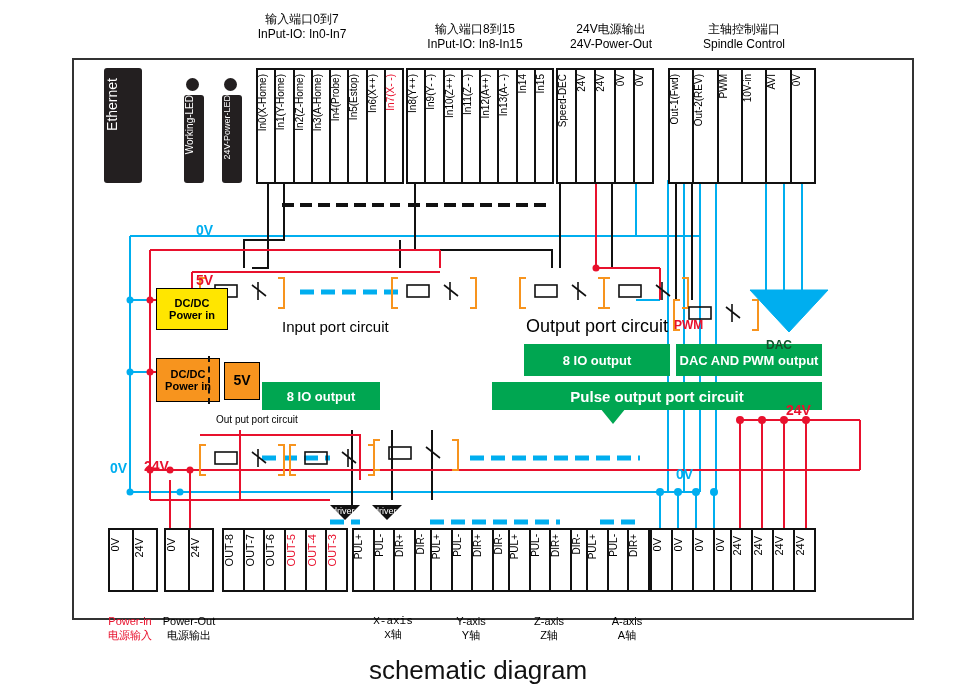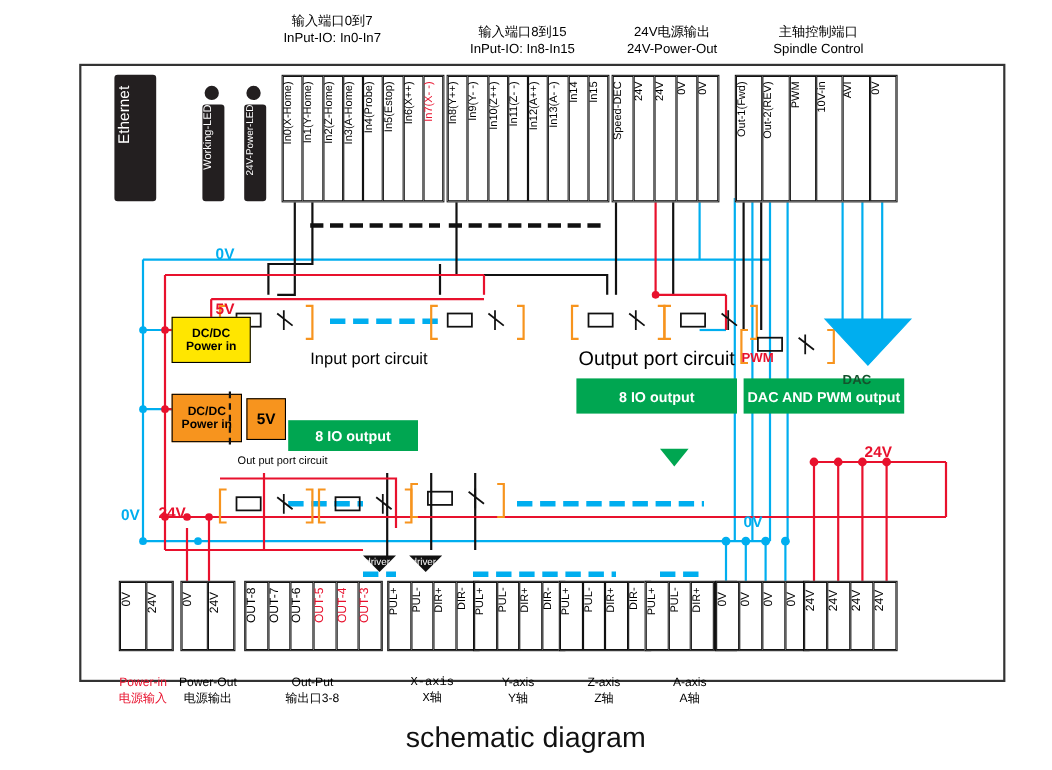--- a/index.html
+++ b/index.html
@@ -317,20 +317,23 @@
 
   <div class="abs green" style="left:262px;top:382px;width:118px;height:28px;">
     <span>8 IO output</span>
   </div>
   <div class="abs green" style="left:524px;top:344px;width:146px;height:32px;">
     <span>8 IO output</span>
   </div>
   <div class="abs green" style="left:676px;top:344px;width:146px;height:32px;">
     <span>DAC AND PWM output</span>
   </div>
+  <div class="abs green" style="left:492px;top:382px;width:330px;height:28px;font-size:15px;">
+    <span>Pulse  output port circuit</span>
+  </div>
 
   <div class="abs lbl lbl-b cyan" style="left:196px;top:222px;font-size:14px;">0V</div>
   <div class="abs lbl lbl-b red" style="left:196px;top:272px;font-size:14px;">5V</div>
   <div class="abs lbl lbl-b cyan" style="left:110px;top:460px;font-size:14px;">0V</div>
   <div class="abs lbl lbl-b red" style="left:144px;top:458px;font-size:14px;">24V</div>
   <div class="abs lbl lbl-b red" style="left:786px;top:402px;font-size:14px;">24V</div>
   <div class="abs lbl lbl-b cyan" style="left:676px;top:466px;font-size:14px;">0V</div>
   <div class="abs lbl lbl-b red" style="left:674px;top:318px;font-size:12px;">PWM</div>
   <div class="abs lbl lbl-b" style="left:766px;top:300px;font-size:12px;color:#14532d;margin-top:38px;">DAC</div>
 
@@ -462,24 +465,20 @@
     </div>
 
   <div class="abs cap" style="left:98px;top:614px;width:64px;">
     <div class="red">Power-in</div>
     <div class="red">电源输入</div>
   </div>
   <div class="abs cap" style="left:154px;top:614px;width:70px;">
     <div>Power-Out</div>
     <div>电源输出</div>
   </div>
-  <div class="abs cap" style="left:228px;top:614px;width:112px;">
-    <div>Out-Put</div>
-    <div>输出口3-8</div>
-  </div>
   <div class="abs cap" style="left:352px;top:614px;width:82px;font-family:Liberation Mono, monospace;">
     <div>X-axis</div>
     <div>X轴</div>
   </div>
   <div class="abs cap" style="left:430px;top:614px;width:82px;">
     <div>Y-axis</div>
     <div>Y轴</div>
   </div>
   <div class="abs cap" style="left:508px;top:614px;width:82px;">
     <div>Z-axis</div>

